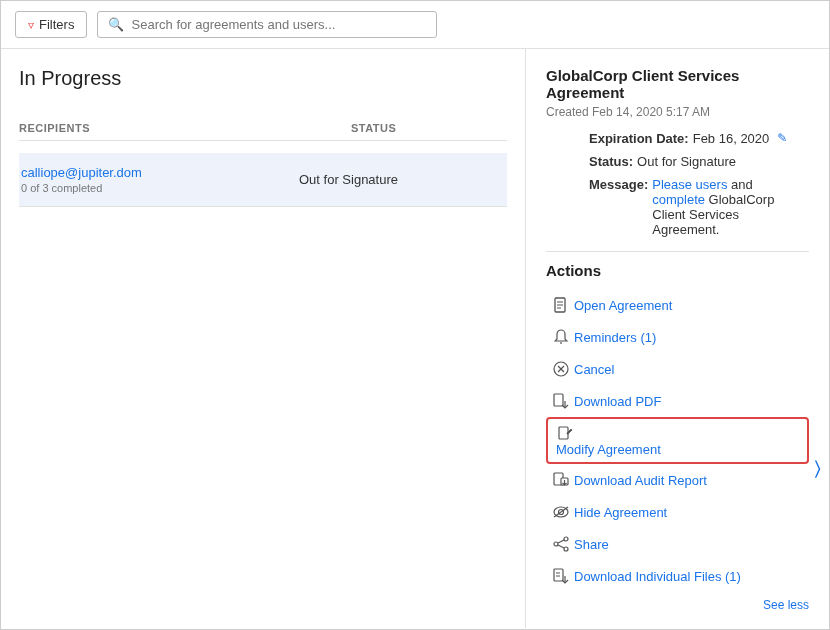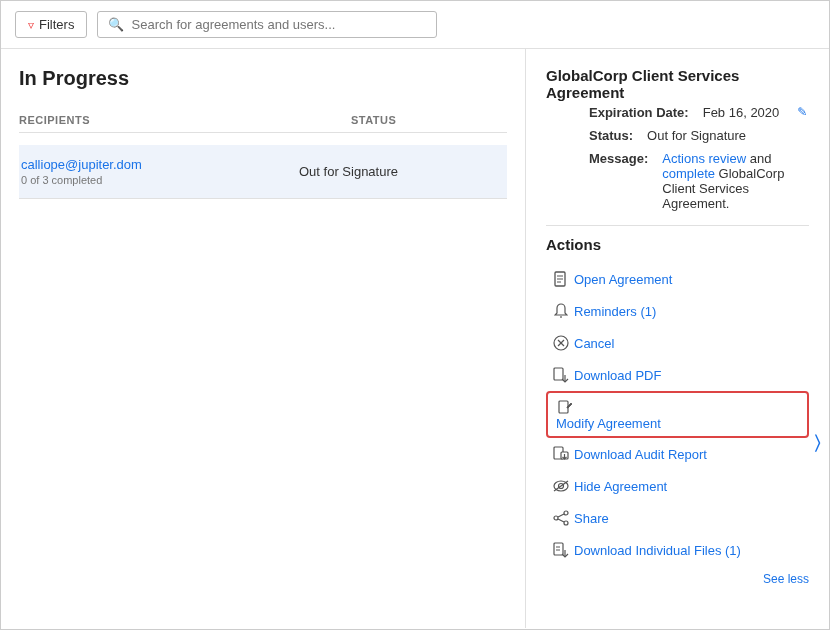--- a/index.html
+++ b/index.html
@@ -61,23 +61,23 @@
       height: calc(630px - 51px);
     }
     .left-panel {
       width: 525px;
       border-right: 1px solid #e0e0e0;
       overflow-y: auto;
       padding: 18px 18px 0 18px;
     }
     .section-title {
       font-size: 20px;
-      font-weight: 700;
+      font-weight: 400;
       color: #222;
-      margin-bottom: 18px;
+      margin-bottom: 26px;
     }
     .table-header {
       display: flex;
       padding: 6px 0;
       border-bottom: 1px solid #e0e0e0;
       font-size: 11px;
       font-weight: 600;
       color: #777;
       letter-spacing: 0.5px;
       text-transform: uppercase;
@@ -127,21 +127,21 @@
       font-size: 12px;
       color: #777;
       margin-bottom: 12px;
     }
     .info-row {
       font-size: 13px;
       color: #333;
       margin-bottom: 8px;
       display: flex;
       align-items: flex-start;
-      gap: 14px;
+      gap: 4px;
       padding-left: 43px;
     }
     .info-label { font-weight: 600; }
     .info-value { color: #333; }
     .message-value { color: #333; }
     .message-value a, .link-blue { color: #1a73e8; text-decoration: none; }
     .divider {
       border: none;
       border-top: 1px solid #e0e0e0;
       margin: 14px 0 10px 0;
@@ -232,35 +232,36 @@
       <div class="recipient-info">
         <div class="recipient-email">calliope@jupiter.dom</div>
         <div class="recipient-progress">0 of 3 completed</div>
       </div>
       <div class="status-text">Out for Signature</div>
     </div>
   </div>
 
   <div class="right-panel">
     <div class="agreement-title">GlobalCorp Client Services Agreement</div>
+    <div class="created-date">Created Feb 14, 2020 5:17 AM</div>
 
     <div class="info-row">
       <span class="info-label">Expiration Date:</span>
       <span class="info-value">Feb 16, 2020</span>
       <span class="edit-icon-pencil">✎</span>
     </div>
 
     <div class="info-row">
       <span class="info-label">Status:</span>
       <span class="info-value">Out for Signature</span>
     </div>
 
     <div class="info-row">
       <span class="info-label">Message:</span>
-      <span class="message-value"><a href="#" class="link-blue">Actions review</a> and <a href="#" class="link-blue">complete</a> GlobalCorp Client Services Agreement.</span>
+      <span class="message-value"><a href="#" class="link-blue">Please users</a> and <a href="#" class="link-blue">complete</a> GlobalCorp Client Services Agreement.</span>
     </div>
 
     <hr class="divider">
 
     <div class="actions-title">Actions</div>
 
     
     <div class="action-item">
       <span class="action-icon">
         <svg width="14" height="16" viewBox="0 0 14 16" fill="none" xmlns="http://www.w3.org/2000/svg">

